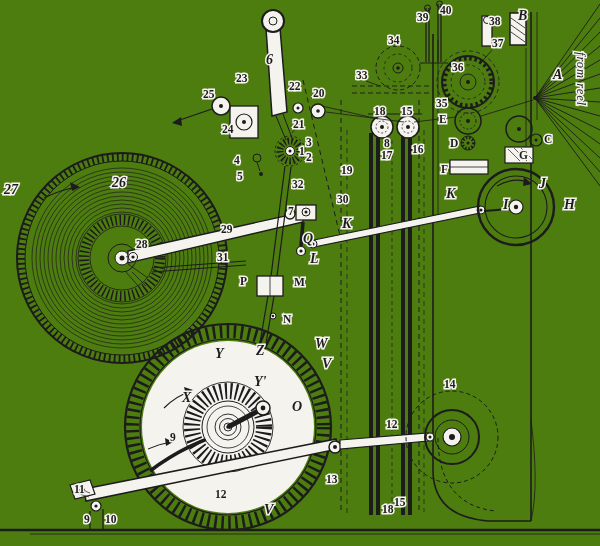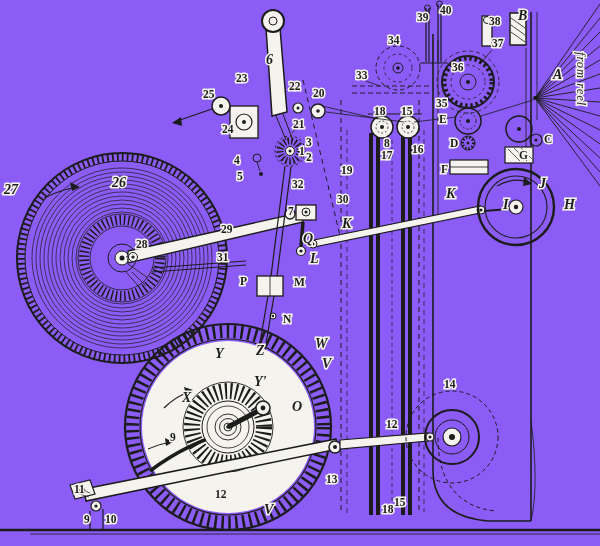--- a/index.html
+++ b/index.html
@@ -1,16 +1,16 @@
 <!DOCTYPE html>
 <html><head>
 <meta charset="utf-8">
 <style>
   html,body{margin:0;padding:0;background:#d8d6d0;}
-  .stage{width:600px;height:546px;background:#8b5cf6;position:relative;overflow:hidden;margin:0;}
+  .stage{width:600px;height:546px;background:#4d7c0f;position:relative;overflow:hidden;margin:0;}
   svg{display:block}
   .ink{stroke:#1c1c1c;fill:none;stroke-linecap:butt}
   .paper{fill:#f5f3ee}
   .solid{fill:#1c1c1c;stroke:none}
   .lbl{font-family:"Liberation Serif",serif;font-size:11.5px;font-weight:bold;fill:#1c1c1c;
        stroke:#f5f3ee;stroke-width:3px;paint-order:stroke;}
   .lbl.big{font-size:14px;font-style:italic;}
   .lbl.it{font-style:italic;font-weight:normal;font-size:12.5px;letter-spacing:1px;}
 </style>
 </head>

